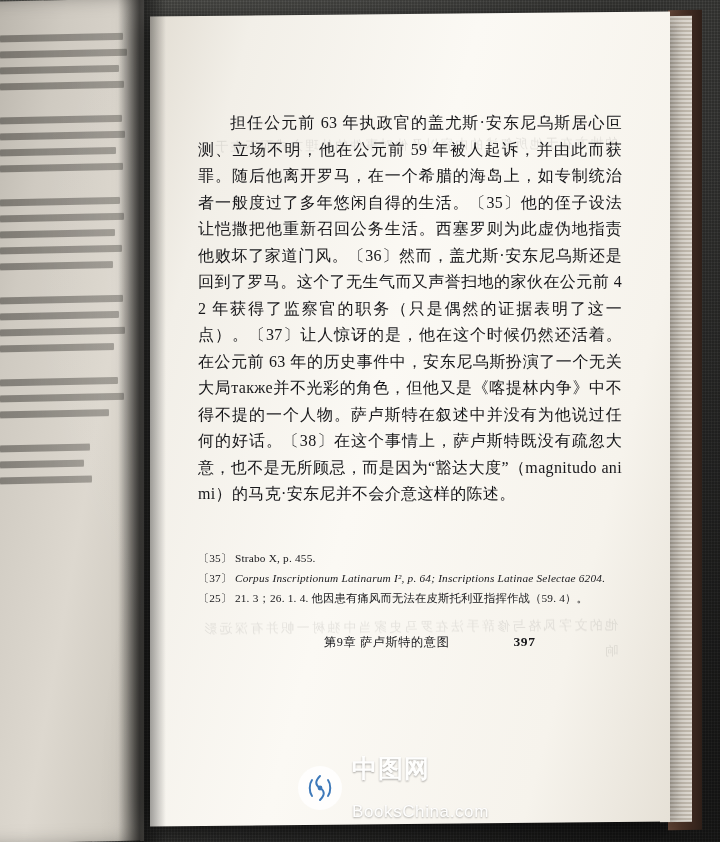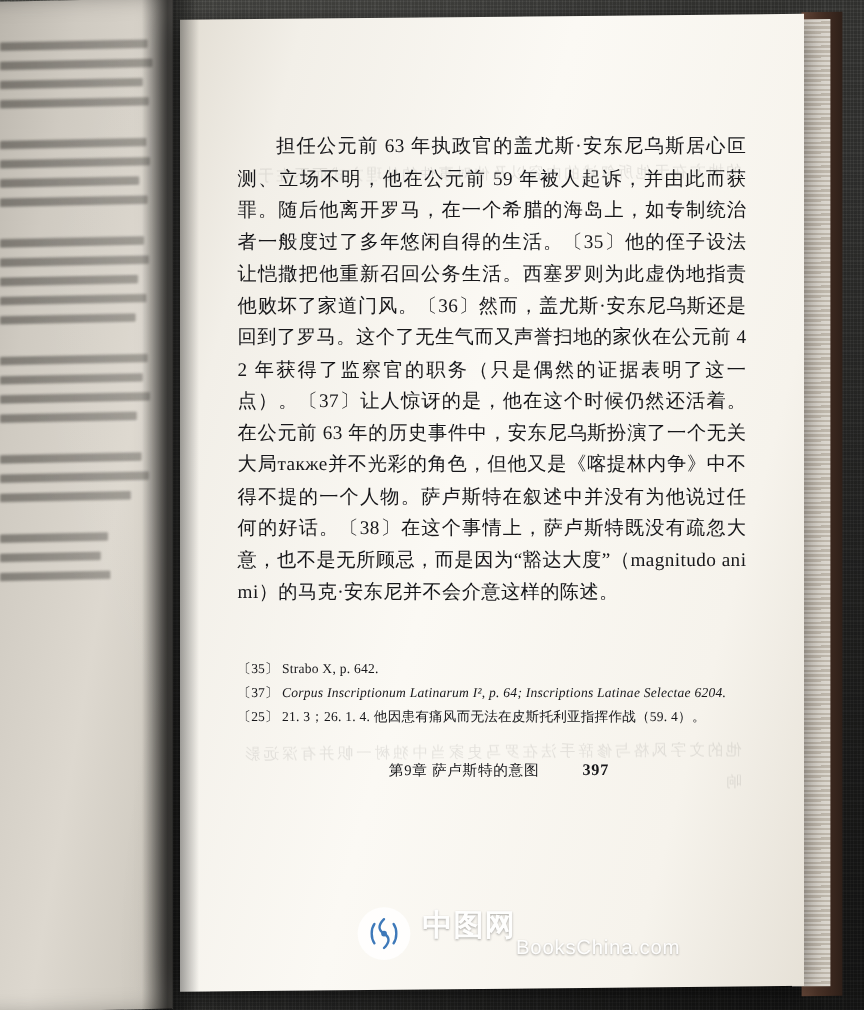--- a/index.html
+++ b/index.html
@@ -172,20 +172,21 @@
   }
   .fn .fn-num { letter-spacing: 0; }
 
   
   .page-footer {
     margin-top: 26px;
     display: flex;
     align-items: baseline;
     font-size: 12.2px;
     letter-spacing: 0.6px;
+    gap: 28px;
   }
   .footer-chapter { margin-left: 126px; }
   .footer-pageno {
     margin-left: 36px;
     font-weight: bold;
     font-size: 13.5px;
   }
 
   
   .watermark {
@@ -202,21 +203,21 @@
   .wm-logo {
     width: 44px;
     height: 44px;
     border-radius: 50%;
     background: rgba(255,255,255,0.90);
     display: flex;
     align-items: center;
     justify-content: center;
   }
   .wm-logo svg { display: block; }
-  .wm-text { display: flex; flex-direction: row; line-height: 1; }
+  .wm-text { display: flex; flex-direction: column; line-height: 1; }
   .wm-cn {
     font-family: "Liberation Sans", sans-serif;
     font-size: 25px;
     font-weight: bold;
     color: #ffffff;
     letter-spacing: 1px;
     text-shadow: 0 1px 2px rgba(0,0,0,0.35);
   }
   .wm-en {
     font-family: "Liberation Sans", sans-serif;
@@ -276,21 +277,21 @@
     <div class="page-content">
 
 
       <p class="body">担任公元前 63 年执政官的盖尤斯·安东尼乌斯居心叵测、立场不明，他在公元前 59 年被人起诉，并由此而获罪。随后他离开罗马，在一个希腊的海岛上，如专制统治者一般度过了多年悠闲自得的生活。〔35〕他的侄子设法让恺撒把他重新召回公务生活。西塞罗则为此虚伪地指责他败坏了家道门风。〔36〕然而，盖尤斯·安东尼乌斯还是回到了罗马。这个了无生气而又声誉扫地的家伙在公元前 42 年获得了监察官的职务（只是偶然的证据表明了这一点）。〔37〕让人惊讶的是，他在这个时候仍然还活着。在公元前 63 年的历史事件中，安东尼乌斯扮演了一个无关大局также并不光彩的角色，但他又是《喀提林内争》中不得不提的一个人物。萨卢斯特在叙述中并没有为他说过任何的好话。〔38〕在这个事情上，萨卢斯特既没有疏忽大意，也不是无所顾忌，而是因为“豁达大度”（magnitudo animi）的马克·安东尼并不会介意这样的陈述。</p>
 
 
       <div class="footnotes">
         <div class="footnote-rule"></div>
         <p class="fn">
           <span class="fn-num">〔35〕</span>
-          <span>Strabo X, p. 642.</span>
+          <span>Strabo X, p. 455.</span>
         </p>
         <p class="fn">
           <span class="fn-num">〔37〕</span>
           <em class="it">Corpus Inscriptionum Latinarum I², p. 64; Inscriptions Latinae Selectae 6204.</em>
         </p>
         <p class="fn">
           <span class="fn-num">〔25〕</span>
           <span>21. 3；26. 1. 4. 他因患有痛风而无法在皮斯托利亚指挥作战（59. 4）。</span>
         </p>
       </div>

